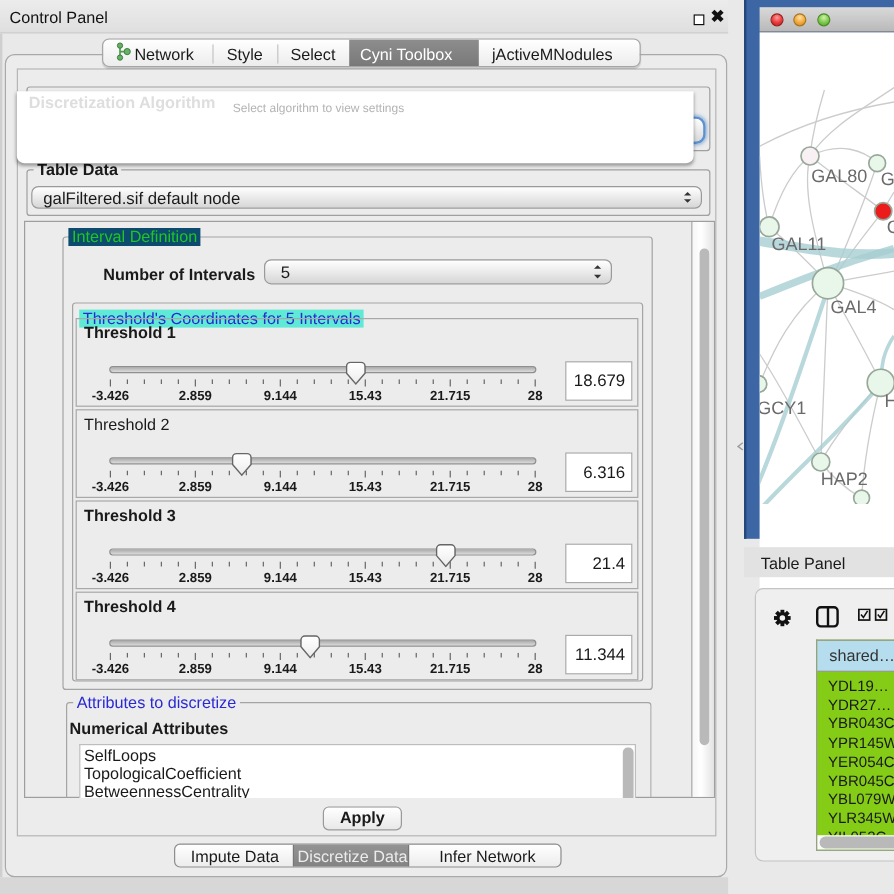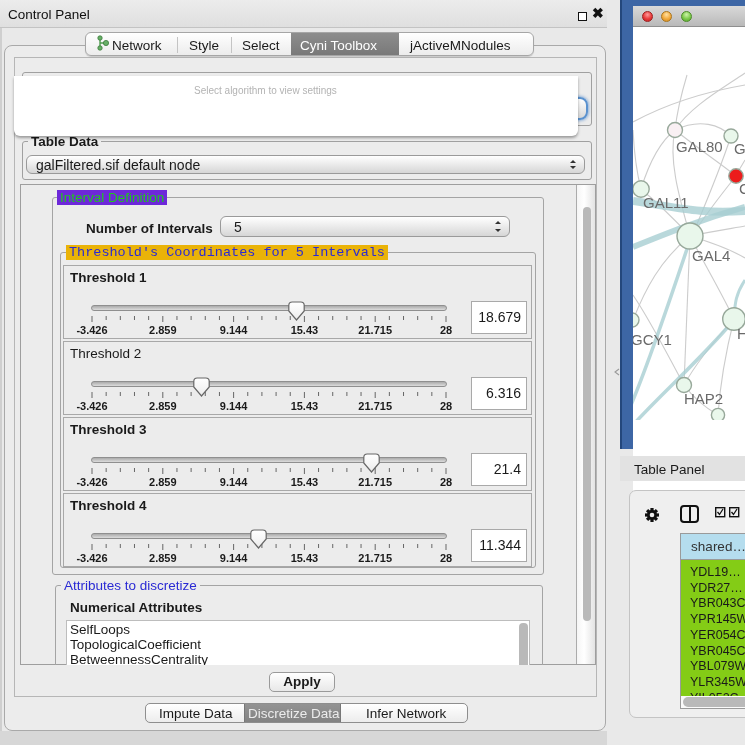--- a/index.html
+++ b/index.html
@@ -53,29 +53,29 @@
   <div class="abs combo" style="left:26px;top:155px;width:559px;height:19px;">
     <span style="position:absolute;left:9px;top:1px;font-size:14px;">galFiltered.sif default node</span>
   </div>
 
   <div class="abs" style="left:20px;top:184px;width:576px;height:481px;border:1px solid #9e9e9e;background:#ececec;"></div>
 
   <div class="abs" style="left:576px;top:185px;width:19px;height:479px;background:linear-gradient(90deg,#f5f5f5,#ffffff 40%,#e3e3e3);border-left:1px solid #ababab;"></div>
   <div class="abs" style="left:583px;top:207px;width:8px;height:414px;background:#b9b9b9;border-radius:4px;"></div>
 
   <div class="abs" style="left:52px;top:197px;width:492px;height:378px;border:1px solid #a4a4a4;border-radius:3px;"></div>
-  <div class="abs" style="left:57px;top:190px;background:#6d28d9;padding:0 3px;color:#21c521;">Interval Definition</div>
+  <div class="abs" style="left:57px;top:190px;background:#0c4a6e;padding:0 3px;color:#21c521;">Interval Definition</div>
 
   <div class="abs" style="left:86px;top:221px;font-weight:bold;">Number of Intervals</div>
   <div class="abs combo" style="left:220px;top:216px;width:290px;height:21px;">
     <span style="position:absolute;left:13px;top:2px;font-size:14px;">5</span>
   </div>
 
   <div class="abs" style="left:60px;top:252px;width:476px;height:316px;border:1px solid #a4a4a4;border-radius:3px;"></div>
-  <div class="abs" style="left:66px;top:245px;background:#eab308;padding:0 3px;color:#2a2ad4;font-family:Liberation Mono, monospace;">Threshold's Coordinates for 5 Intervals</div>
+  <div class="abs" style="left:66px;top:258px;background:#5eead4;padding:0 3px;color:#2a2ad4;">Threshold's Coordinates for 5 Intervals</div>
 
   <div id="thresholds">
       <div class="abs" style="left:63px;top:265px;width:469px;height:74px;border:1px solid #a8a8a8;">
         <div class="abs" style="left:6px;top:4px;font-weight:bold;">Threshold 1</div>
         <div class="abs" style="left:27px;top:39px;width:356px;height:6px;border-radius:3px;border:1px solid #8f8f8f;background:linear-gradient(#ababab,#dcdcdc);"></div>
         <svg class="abs" style="left:0;top:50px;" width="469" height="8" viewBox="0 0 469 8">
           <line x1="28" y1="0" x2="28" y2="6" stroke="#666" stroke-width="1"></line>
           <line x1="42.16" y1="0" x2="42.16" y2="4" stroke="#666" stroke-width="1"></line>
           <line x1="56.32" y1="0" x2="56.32" y2="4" stroke="#666" stroke-width="1"></line>
           <line x1="70.47999999999999" y1="0" x2="70.47999999999999" y2="4" stroke="#666" stroke-width="1"></line>
@@ -264,36 +264,37 @@
               <stop offset="1" stop-color="#ebebeb"></stop>
             </linearGradient>
           </defs>
         </svg>
         <div class="abs" style="left:407px;top:35px;width:56px;height:33px;background:#fff;border:1px solid #a9a9a9;text-align:right;line-height:31px;font-size:14px;padding-right:5px;">11.344</div>
       </div>
     </div>
 
   <div class="abs" style="left:55px;top:585px;width:488px;height:100px;border:1px solid #a4a4a4;border-radius:3px;clip-path:inset(0 0 20px 0);"></div>
   <div class="abs" style="left:61px;top:578px;background:#ececec;padding:0 3px;color:#2a2ad4;">Attributes to discretize</div>
-  <div class="abs" style="left:58px;top:600px;font-weight:bold;margin-left:12px;">Numerical Attributes</div>
+  <div class="abs" style="left:58px;top:600px;font-weight:bold;">Numerical Attributes</div>
   <div class="abs" style="left:66px;top:620px;width:464px;height:45px;background:#ffffff;border:1px solid #bdbdbd;border-bottom:none;overflow:hidden;">
     <div style="padding:1px 0 0 3px;line-height:15.2px;">SelfLoops<br>TopologicalCoefficient<br>BetweennessCentrality</div>
     <div class="abs" style="left:452px;top:2px;width:9px;height:60px;background:#b9b9b9;border-radius:4px;"></div>
   </div>
 
   <div class="abs" style="left:269px;top:672px;width:66px;height:20px;background:linear-gradient(#ffffff,#e8e8e8);border:1px solid #9a9a9a;border-radius:5px;text-align:center;line-height:18px;font-weight:bold;">Apply</div>
 
   <div class="abs" style="left:145px;top:703px;width:323px;height:20px;background:linear-gradient(#ffffff,#ececec);border:1px solid #8e8e8e;border-radius:5px;overflow:hidden;">
     <div class="abs" style="left:98px;top:0;width:97px;height:20px;background:linear-gradient(#939393,#818181);border-left:1px solid #777;border-right:1px solid #777;"></div>
   </div>
   <div class="abs" style="left:159px;top:706px;text-align:right;">Impute Data</div>
   <div class="abs" style="left:248px;top:706px;color:#ececec;">Discretize Data</div>
   <div class="abs" style="left:366px;top:706px;">Infer Network</div>
 
   <div class="abs" style="left:14px;top:76px;width:564px;height:60px;background:#ffffff;border-radius:0 0 6px 6px;box-shadow:0 2px 3px rgba(0,0,0,0.35);"></div>
+  <div class="abs" style="left:24px;top:78px;font-weight:bold;color:#dedede;">Discretization Algorithm</div>
   <div class="abs" style="left:194px;top:85px;font-size:10px;color:#b3b3b3;">Select algorithm to view settings</div>
 </div>
 
 <div class="abs" style="left:607px;top:0;width:13px;height:745px;background:#e9e9e9;"></div>
 
 <svg class="abs" style="left:613px;top:368px;" width="7" height="8" viewBox="0 0 7 8">
     <path d="M6,1 L2,4 L6,7" fill="none" stroke="#9a9a9a" stroke-width="1.1"></path>
   </svg>
 
 <div class="abs" style="left:620px;top:0;width:125px;height:449px;background:#3d66a5;border-left:2px solid #24477c;">

